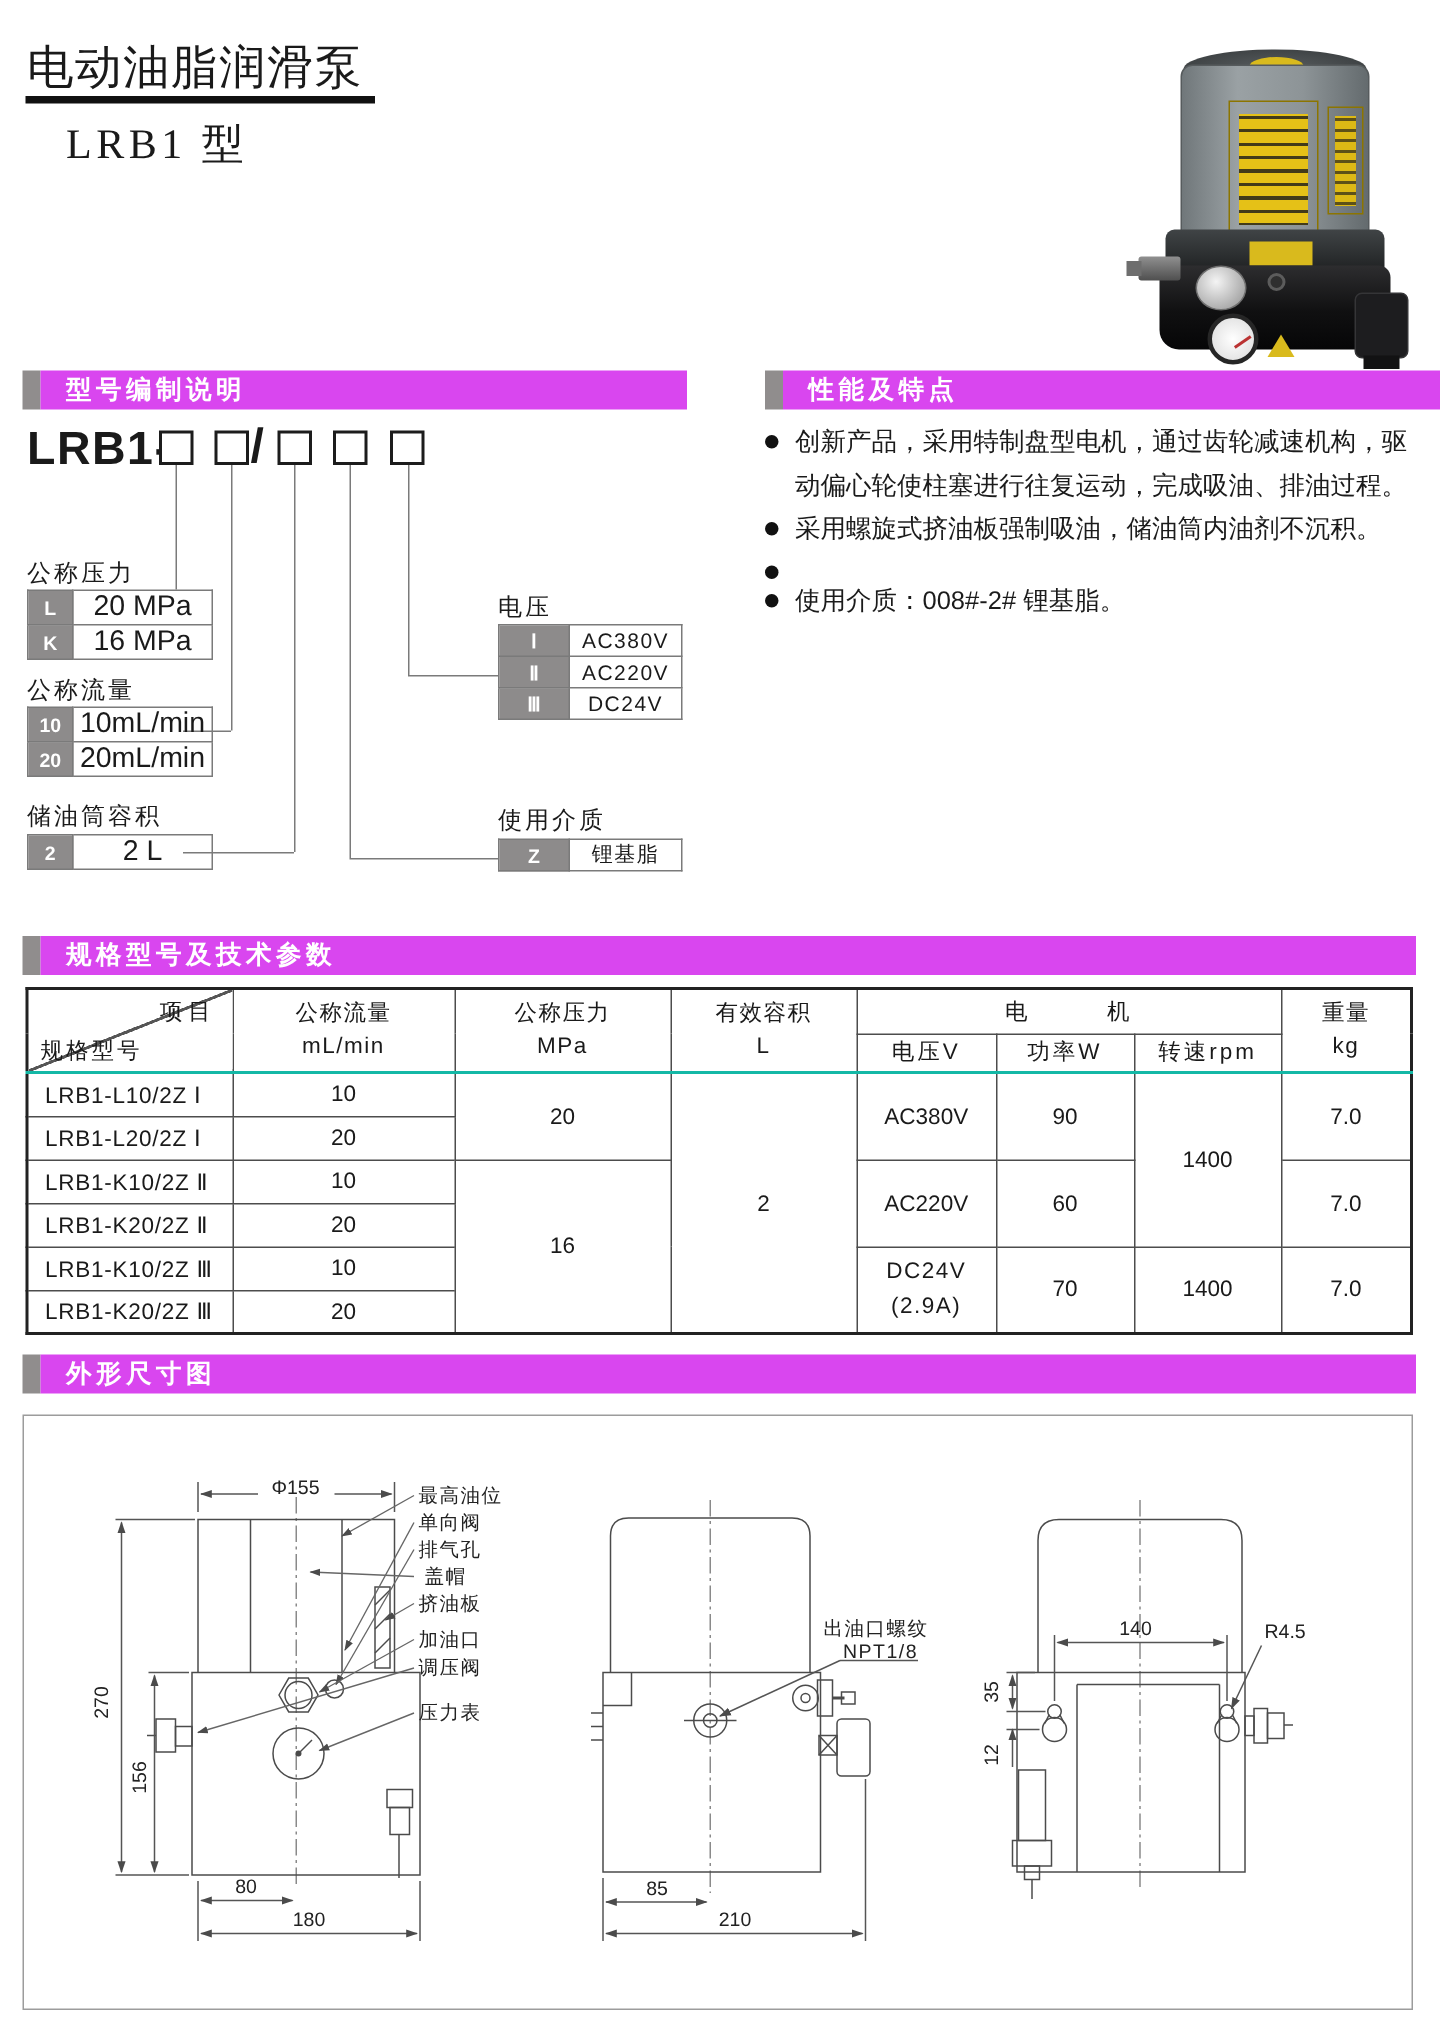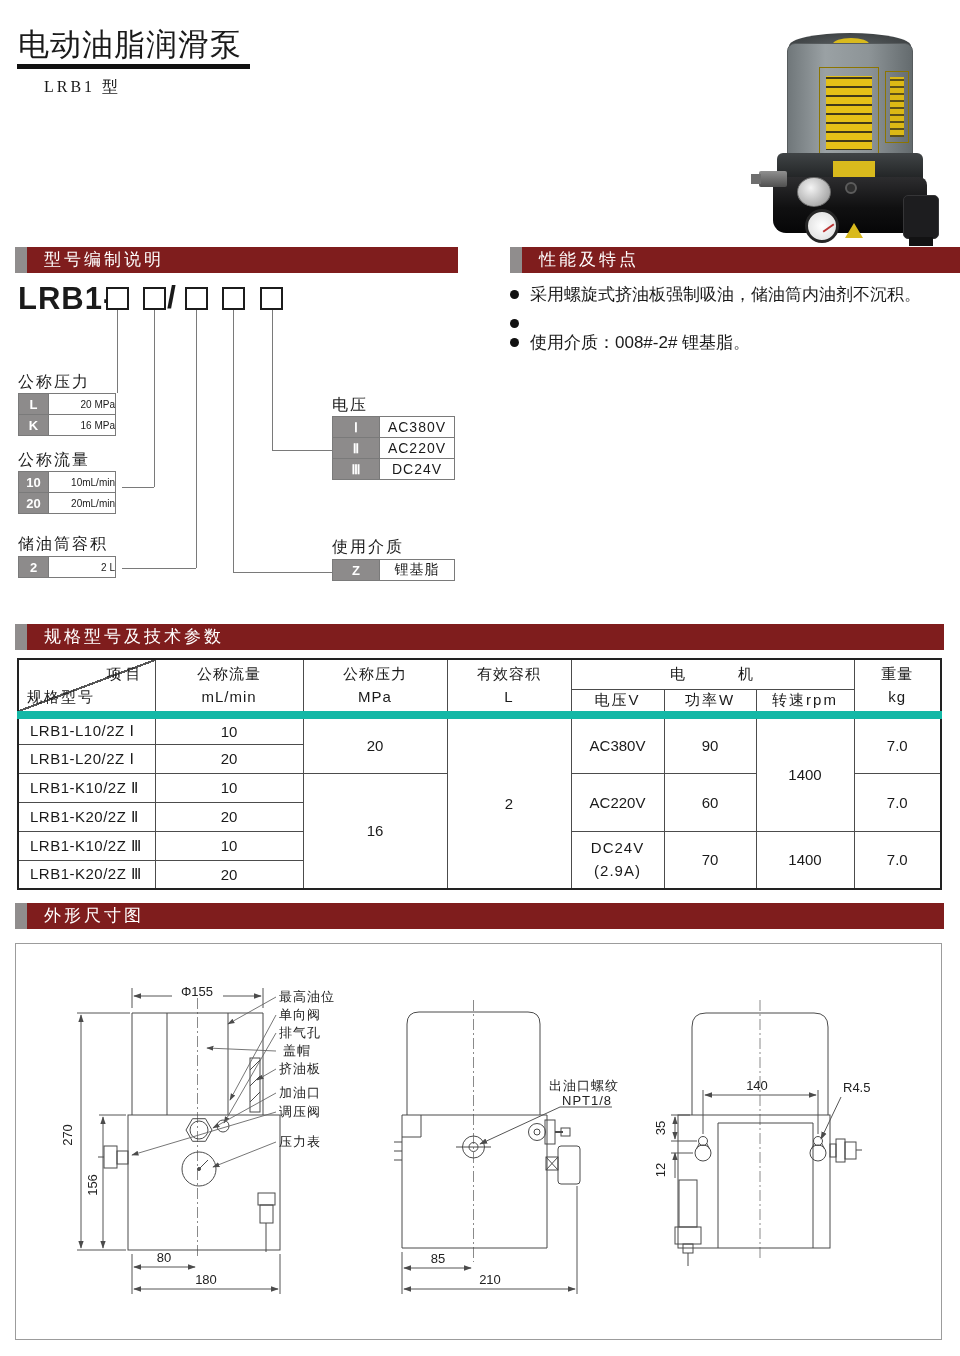--- a/index.html
+++ b/index.html
@@ -6,64 +6,64 @@
   html,body { background:#fff; }
   body {
     position:relative; width:960px; height:1356px;
     font-family:"Liberation Sans", sans-serif; color:#1a1a1a; overflow:hidden;
   }
   .abs { position:absolute; }
 
   
   .doc-title { left:18px; top:24px; font-size:31px; font-weight:normal; letter-spacing:1px; }
   .title-rule { left:17px; top:64px; width:233px; height:5px; background:#111; }
-  .doc-subtitle { left:44px; top:77px; font-size:16px; letter-spacing:3px;
+  .doc-subtitle { left:44px; top:77px; font-size:28px; letter-spacing:3px;
     font-family:"Liberation Serif", serif; }
 
   
   .secbar { height:26px; display:flex; align-items:stretch; }
   .secbar .sq { width:12px; background:#908d8d; }
-  .secbar .bartxt { flex:1; background:#7f1d1d; color:#fff; font-size:17px; font-weight:normal;
+  .secbar .bartxt { flex:1; background:#d946ef; color:#fff; font-size:17px; font-weight:bold;
     line-height:26px; padding-left:17px; letter-spacing:3px; }
   #bar-model { left:15px; top:247px; width:443px; }
   #bar-feat  { left:510px; top:247px; width:494px; }
   #bar-spec  { left:15px; top:624px; width:929px; }
   #bar-dim   { left:15px; top:903px; width:929px; }
 
   
   .code-prefix { left:18px; top:281px; font-size:31px; font-weight:bold; letter-spacing:1px; }
   .code-slash  { left:167px; top:279px; font-size:32px; font-weight:bold; }
   .cbox { width:23px; height:23px; border:2px solid #1c1c1c; background:#fff; top:287px; }
   #cbox1{left:106px} #cbox2{left:143px} #cbox3{left:185px} #cbox4{left:222px} #cbox5{left:260px}
   .cline { background:#7a7a7a; }
 
   .legend-title { font-size:16px; letter-spacing:2px; }
   table.lg { border-collapse:collapse; }
   table.lg td { border:1px solid #7a7a7a; height:21px; text-align:center; padding:0; }
   table.lg td.code { background:#8d8b8b; color:#fff; font-size:13px; font-weight:bold; }
   .lg-left td.code { width:30px; }
-  .lg-left td.val { width:67px; font-size:10px;text-align:right; }
+  .lg-left td.val { width:93px; font-size:19px; }
   .lg-right td.code { width:47px; }
   .lg-right td.val { width:75px; font-size:14px; letter-spacing:1px; }
 
   
   .features { left:508px; top:280px; width:438px; list-style:none; }
   .features li { display:flex; font-size:17px; line-height:29px; color:#1b1b1b; }
   .features .blt { flex:0 0 9px; width:9px; height:9px; border-radius:50%; background:#111;
     margin:10px 11px 0 2px; }
 
   
   table.spec { left:17px; top:658px; width:923px; position:absolute; border-collapse:collapse;
     table-layout:fixed; font-size:15px; }
   table.spec th, table.spec td { border:1px solid #4c4c4c; text-align:center; font-weight:normal;
     padding:0; background:#fff; }
   table.spec { border:2px solid #222; }
   table.spec thead tr:first-child th { height:30px; }
   table.spec thead tr:last-child th { height:26px; }
-  table.spec thead { border-bottom:8px solid #14b8a6; }
+  table.spec thead { border-bottom:2px solid #14b8a6; }
   table.spec th { letter-spacing:2px; }
   table.spec tbody td { height:29px; }
   td.model { text-align:left !important; padding-left:11px !important; letter-spacing:0.5px; }
   th.diag { position:relative;
     background:linear-gradient(to bottom right,#fff calc(50% - 1px),#555 calc(50% - 1px),#555 calc(50% + 1px),#fff calc(50% + 1px)) !important; }
   th.diag .tr { position:absolute; top:5px; right:10px; letter-spacing:4px; }
   th.diag .bl { position:absolute; bottom:4px; left:8px; letter-spacing:2px; }
   .unit-line { display:block; line-height:1.5; letter-spacing:1px; }
 
   
@@ -229,20 +229,24 @@
       <tr>
         <td class="code">Z</td>
       <td class="val">锂基脂</td>
       </tr>
 </tbody>
   </table>
 
 <ul class="abs features">
   <li>
       <span class="blt"></span>
+      <span>创新产品，采用特制盘型电机，通过齿轮减速机构，驱动偏心轮使柱塞进行往复运动，完成吸油、排油过程。</span>
+    </li>
+  <li>
+      <span class="blt"></span>
       <span>采用螺旋式挤油板强制吸油，储油筒内油剂不沉积。</span>
     </li>
   <li>
       <span class="blt"></span>
     </li>
   <li>
       <span class="blt"></span>
       <span>使用介质：008#-2# 锂基脂。</span>
     </li>
 </ul>

